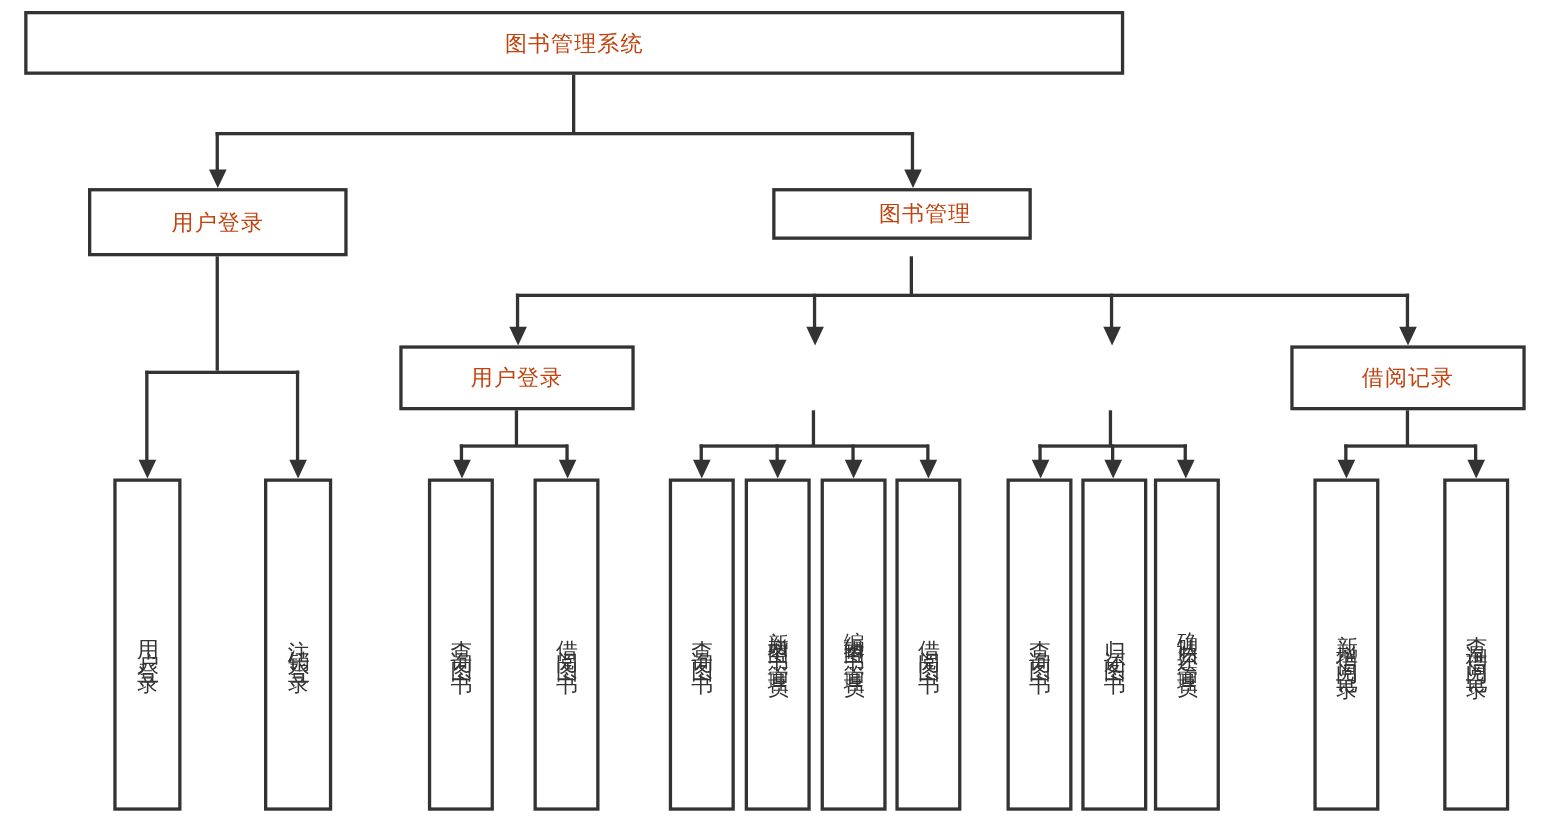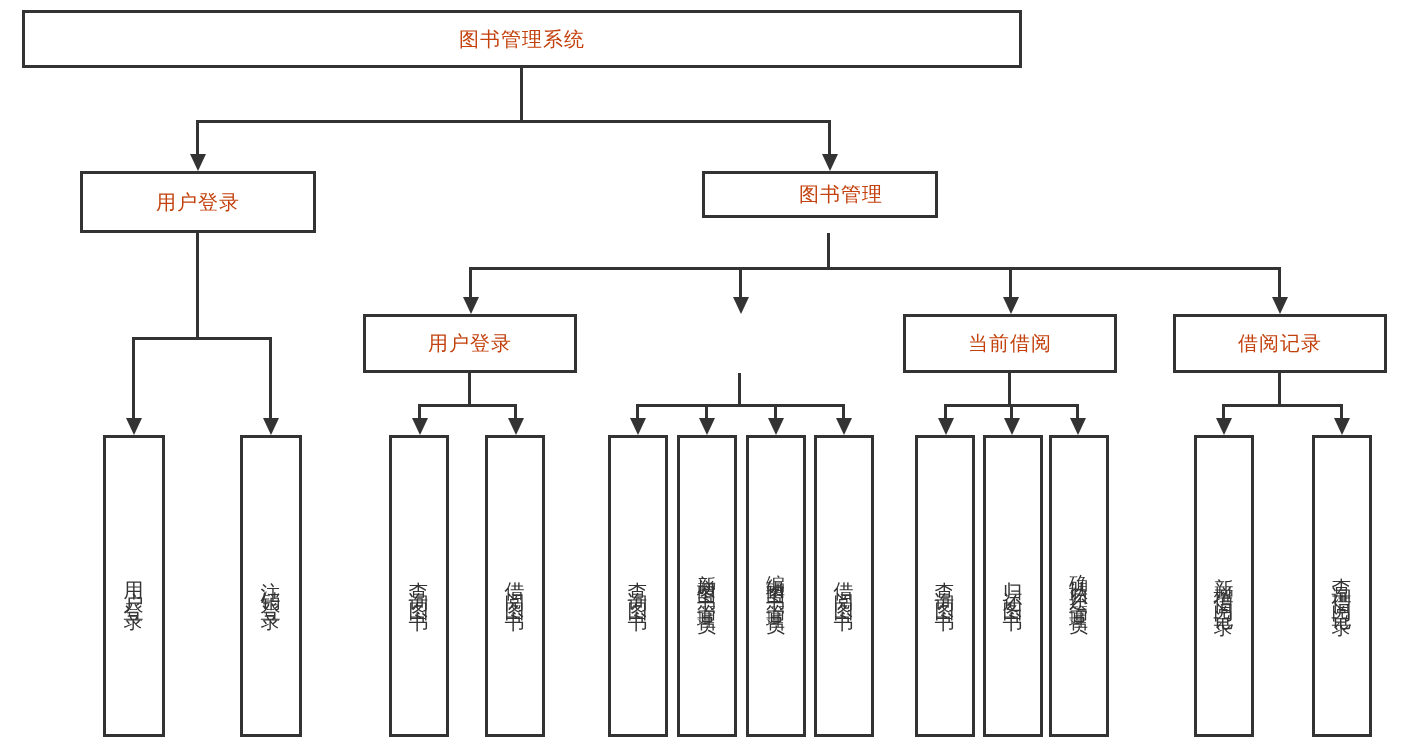--- a/index.html
+++ b/index.html
@@ -88,23 +88,20 @@
   <div class="vline" style="left:739px;top:267px;height:31px;"></div>
   <div class="arrow" style="left:733px;top:297px;"></div>
   <div class="vline" style="left:1009px;top:267px;height:31px;"></div>
   <div class="arrow" style="left:1003px;top:297px;"></div>
   <div class="vline" style="left:1278px;top:267px;height:31px;"></div>
   <div class="arrow" style="left:1272px;top:297px;"></div>
 
   <div class="node" style="left:363px;top:314px;width:214px;height:59px;">
     <span>用户登录</span>
   </div>
-  <div class="node" style="left:903px;top:314px;width:214px;height:59px;">
-    <span>当前借阅</span>
-  </div>
   <div class="node" style="left:1173px;top:314px;width:214px;height:59px;">
     <span>借阅记录</span>
   </div>
 
   <div class="vline" style="left:468px;top:373px;height:32px;"></div>
   <div class="hline" style="left:418px;top:404px;width:98px;"></div>
   <div class="vline" style="left:418px;top:404px;height:15px;"></div>
   <div class="arrow" style="left:412px;top:418px;"></div>
   <div class="vline" style="left:514px;top:404px;height:15px;"></div>
   <div class="arrow" style="left:508px;top:418px;"></div>

